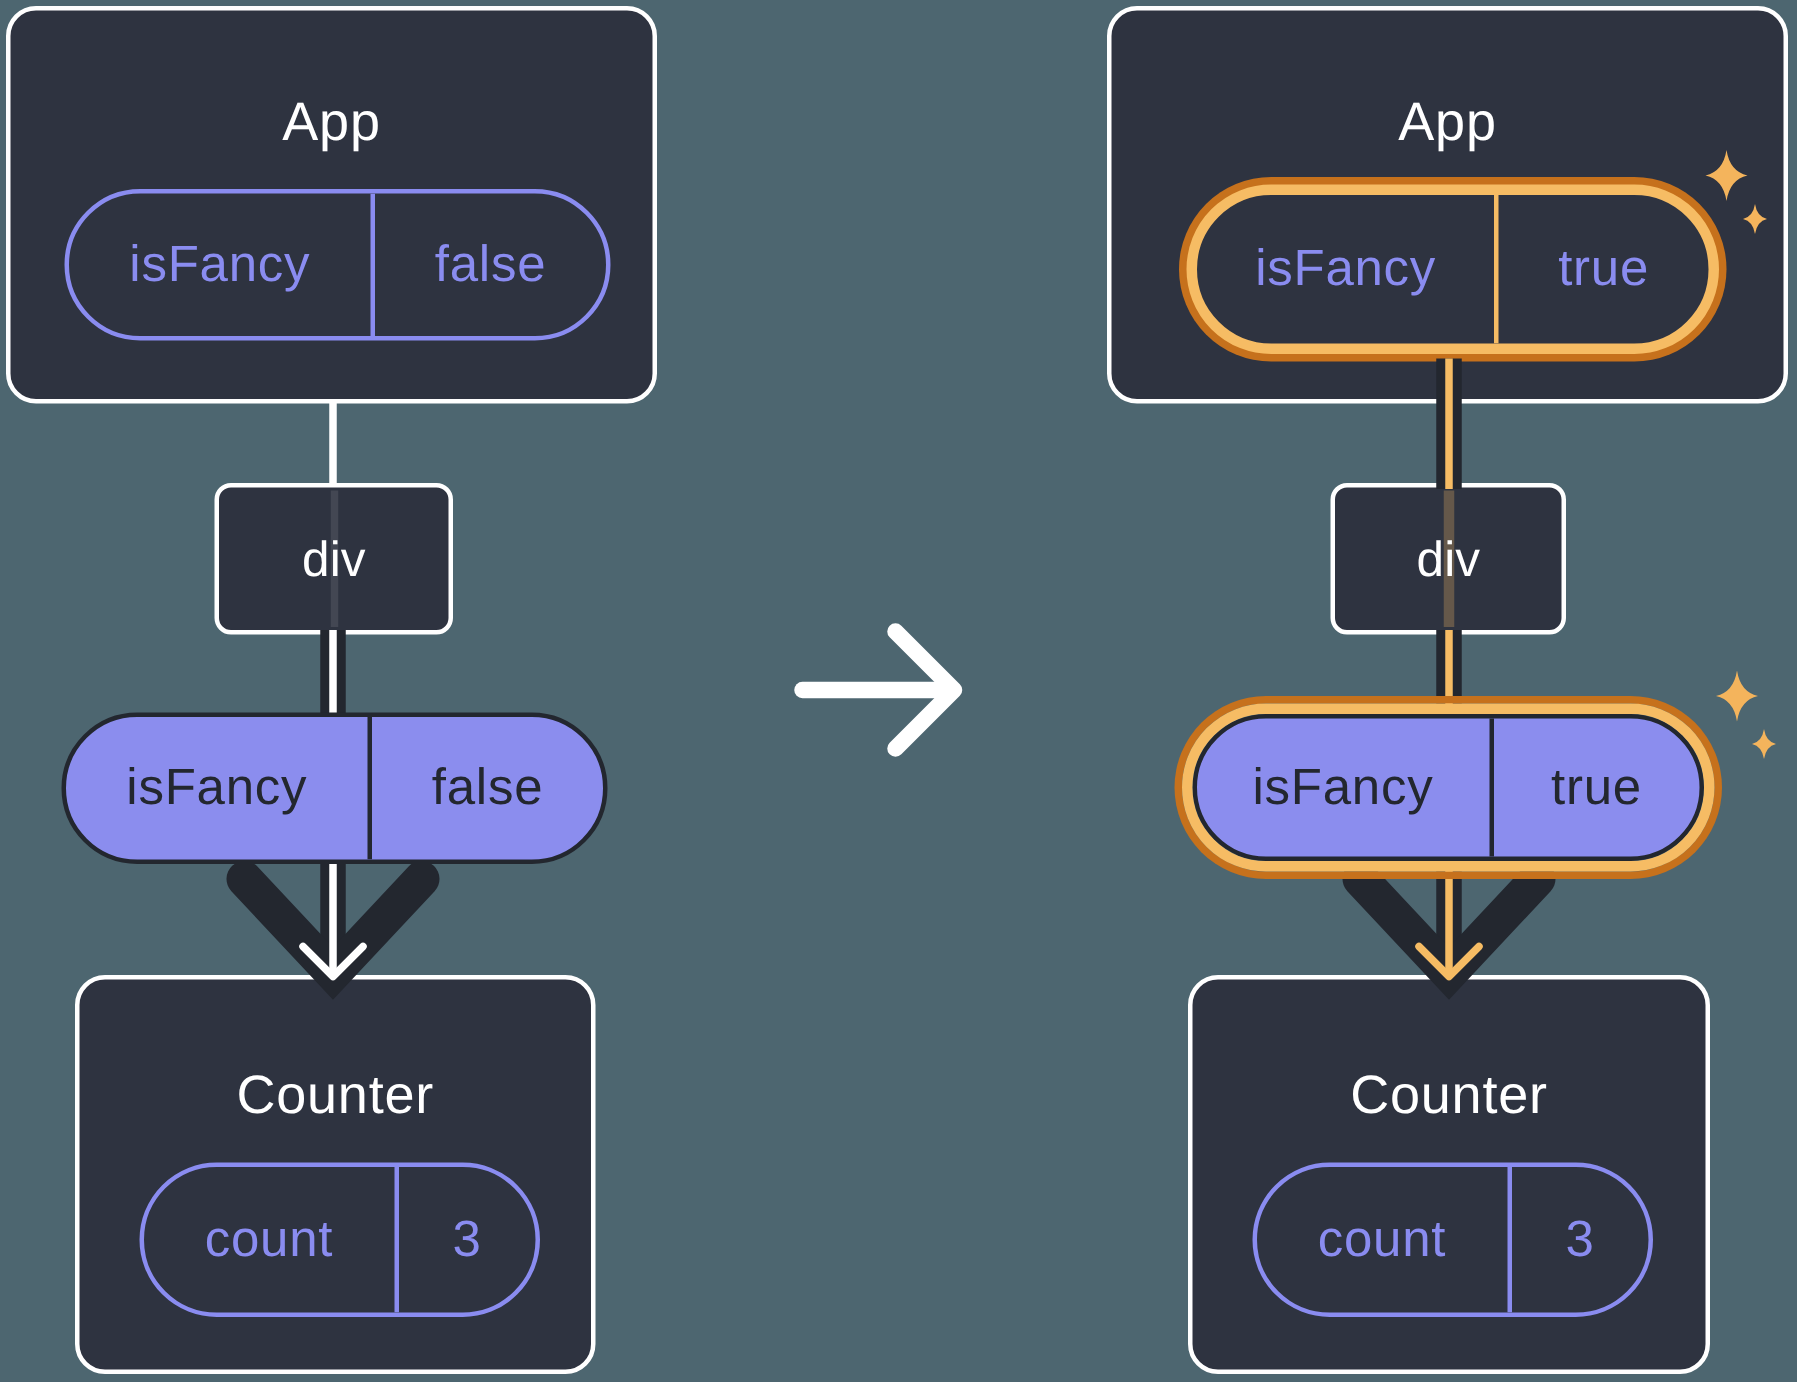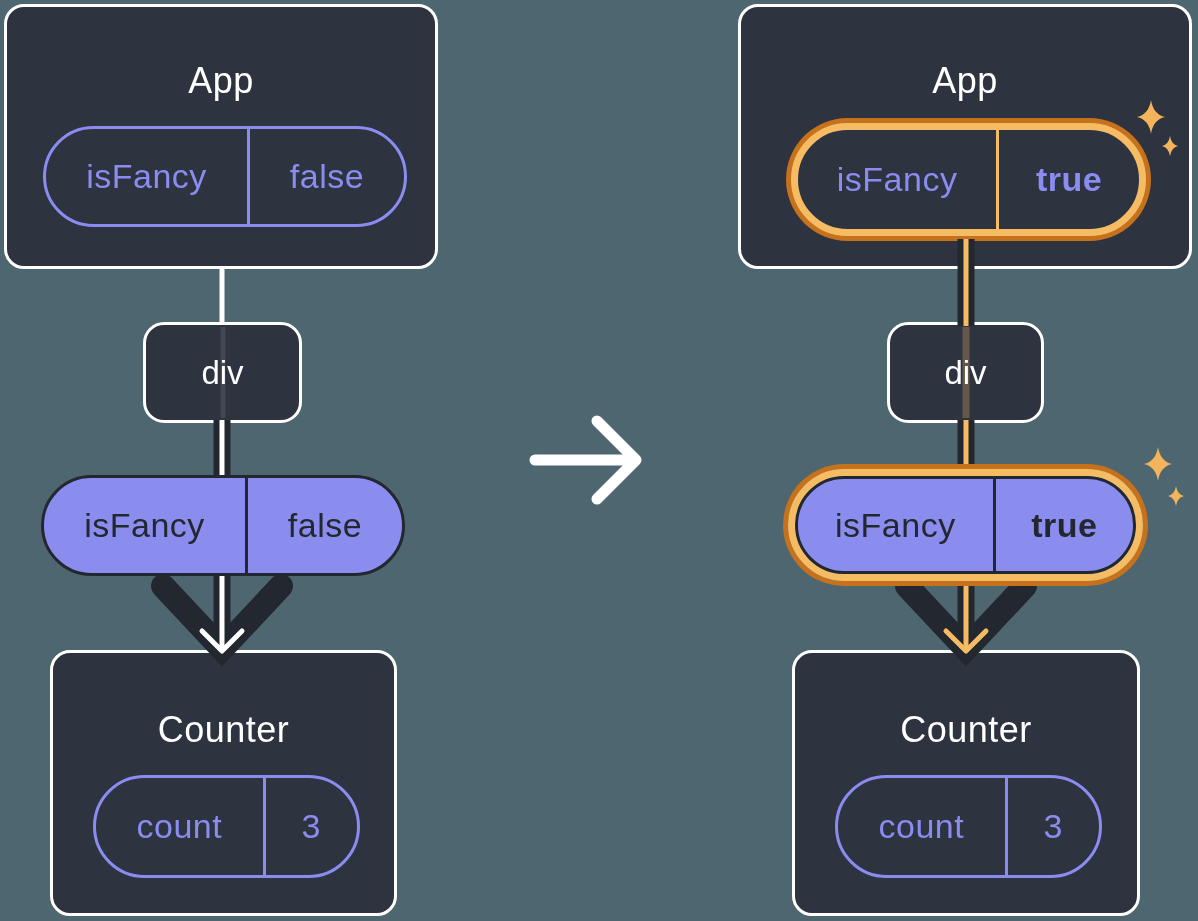--- a/index.html
+++ b/index.html
@@ -80,26 +80,26 @@
     left: 0; top: 0; right: 0; bottom: 0;
     background: var(--purple-fill);
     border: 3px solid var(--ink);
     border-radius: 999px;
     box-sizing: border-box;
     display: flex;
     color: var(--ink);
   }
   .ring-purple-inner .cell-name { width: 59%; border-right: 3px solid var(--ink); }
   .ring-purple-inner .cell-value { width: 41%; }
-  .bold { font-weight: 700; }
+  .bold { font-weight: 400; }
   .div-box {
     display: flex;
     align-items: center;
     justify-content: center;
-    border-radius: 21px;
+    border-radius: 11px;
   }
   .div-label {
     position: relative;
     z-index: 2;
     color: var(--white);
     font-size: 33px;
   }
   .ghost-line {
     position: absolute;
     left: 50%;

